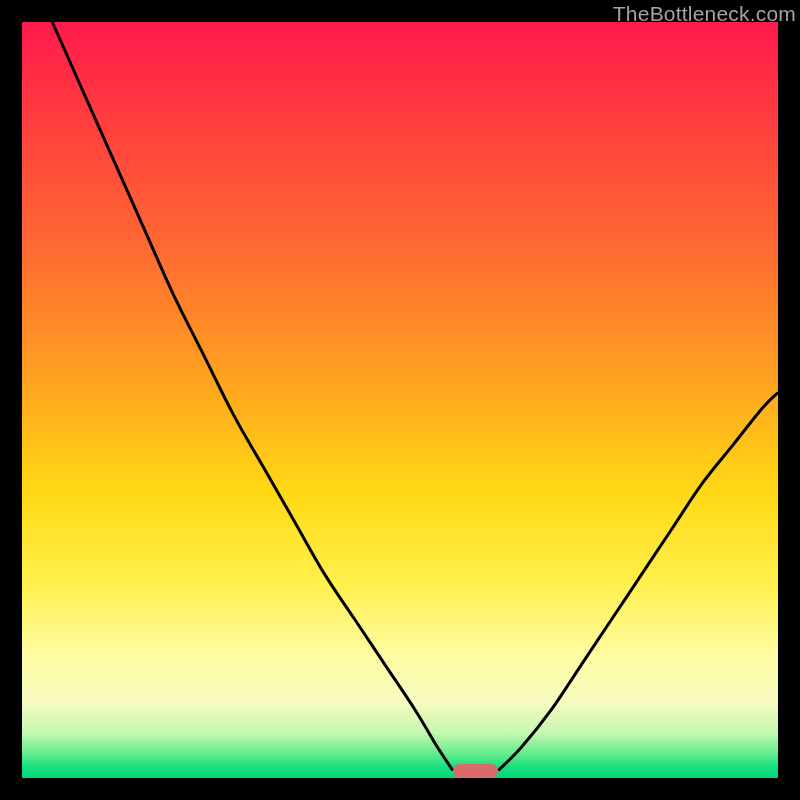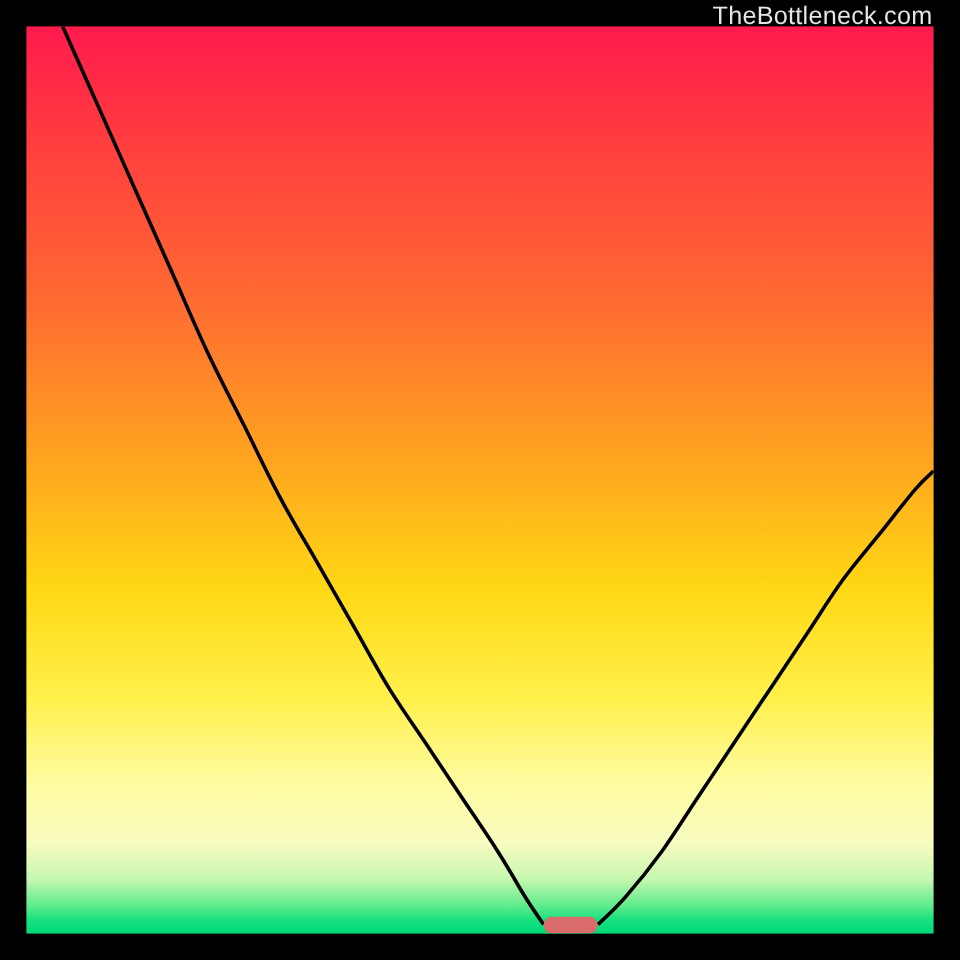--- a/index.html
+++ b/index.html
@@ -39,22 +39,22 @@
       #c6f7b0 94%,
       #5ceb8b 97%,
       #18e07f 98.5%,
       #00d977 100%
     );
     overflow: hidden;
   }
   .watermark {
     position: absolute;
     top: 2px;
-    right: 23px;
-    color: #e5e5e5;
+    right: 4px;
+    color: #a3a3a3;
     font-size: 21px;
     letter-spacing: 0.2px;
     user-select: none;
   }
   svg.curve {
     position: absolute;
     left: 0;
     top: 0;
     width: 756px;
     height: 756px;

